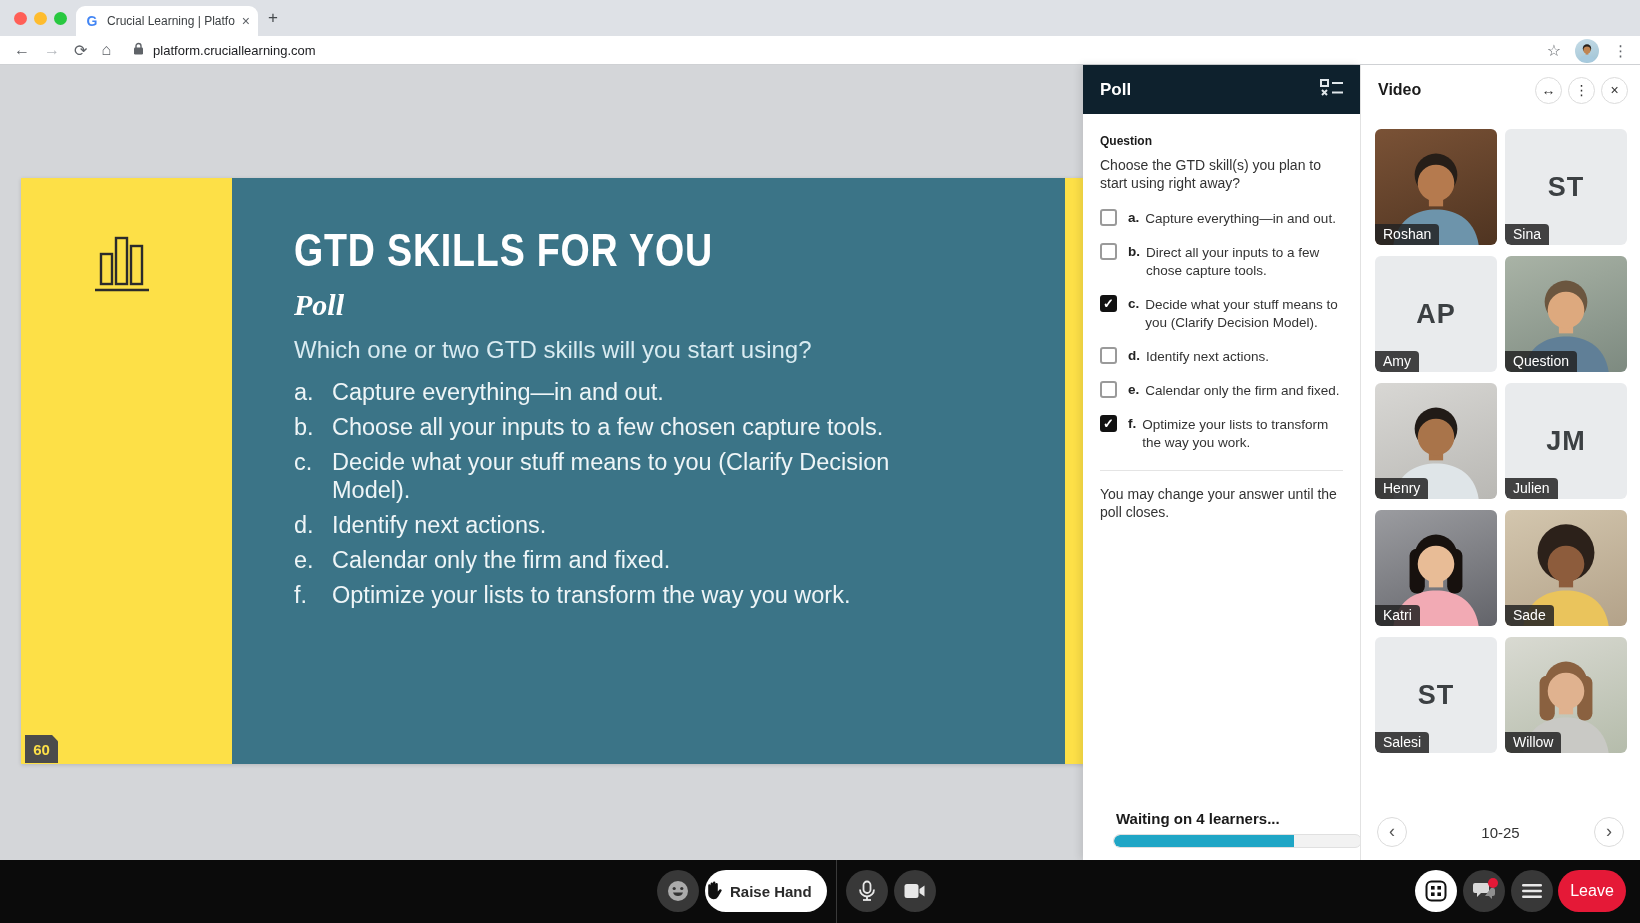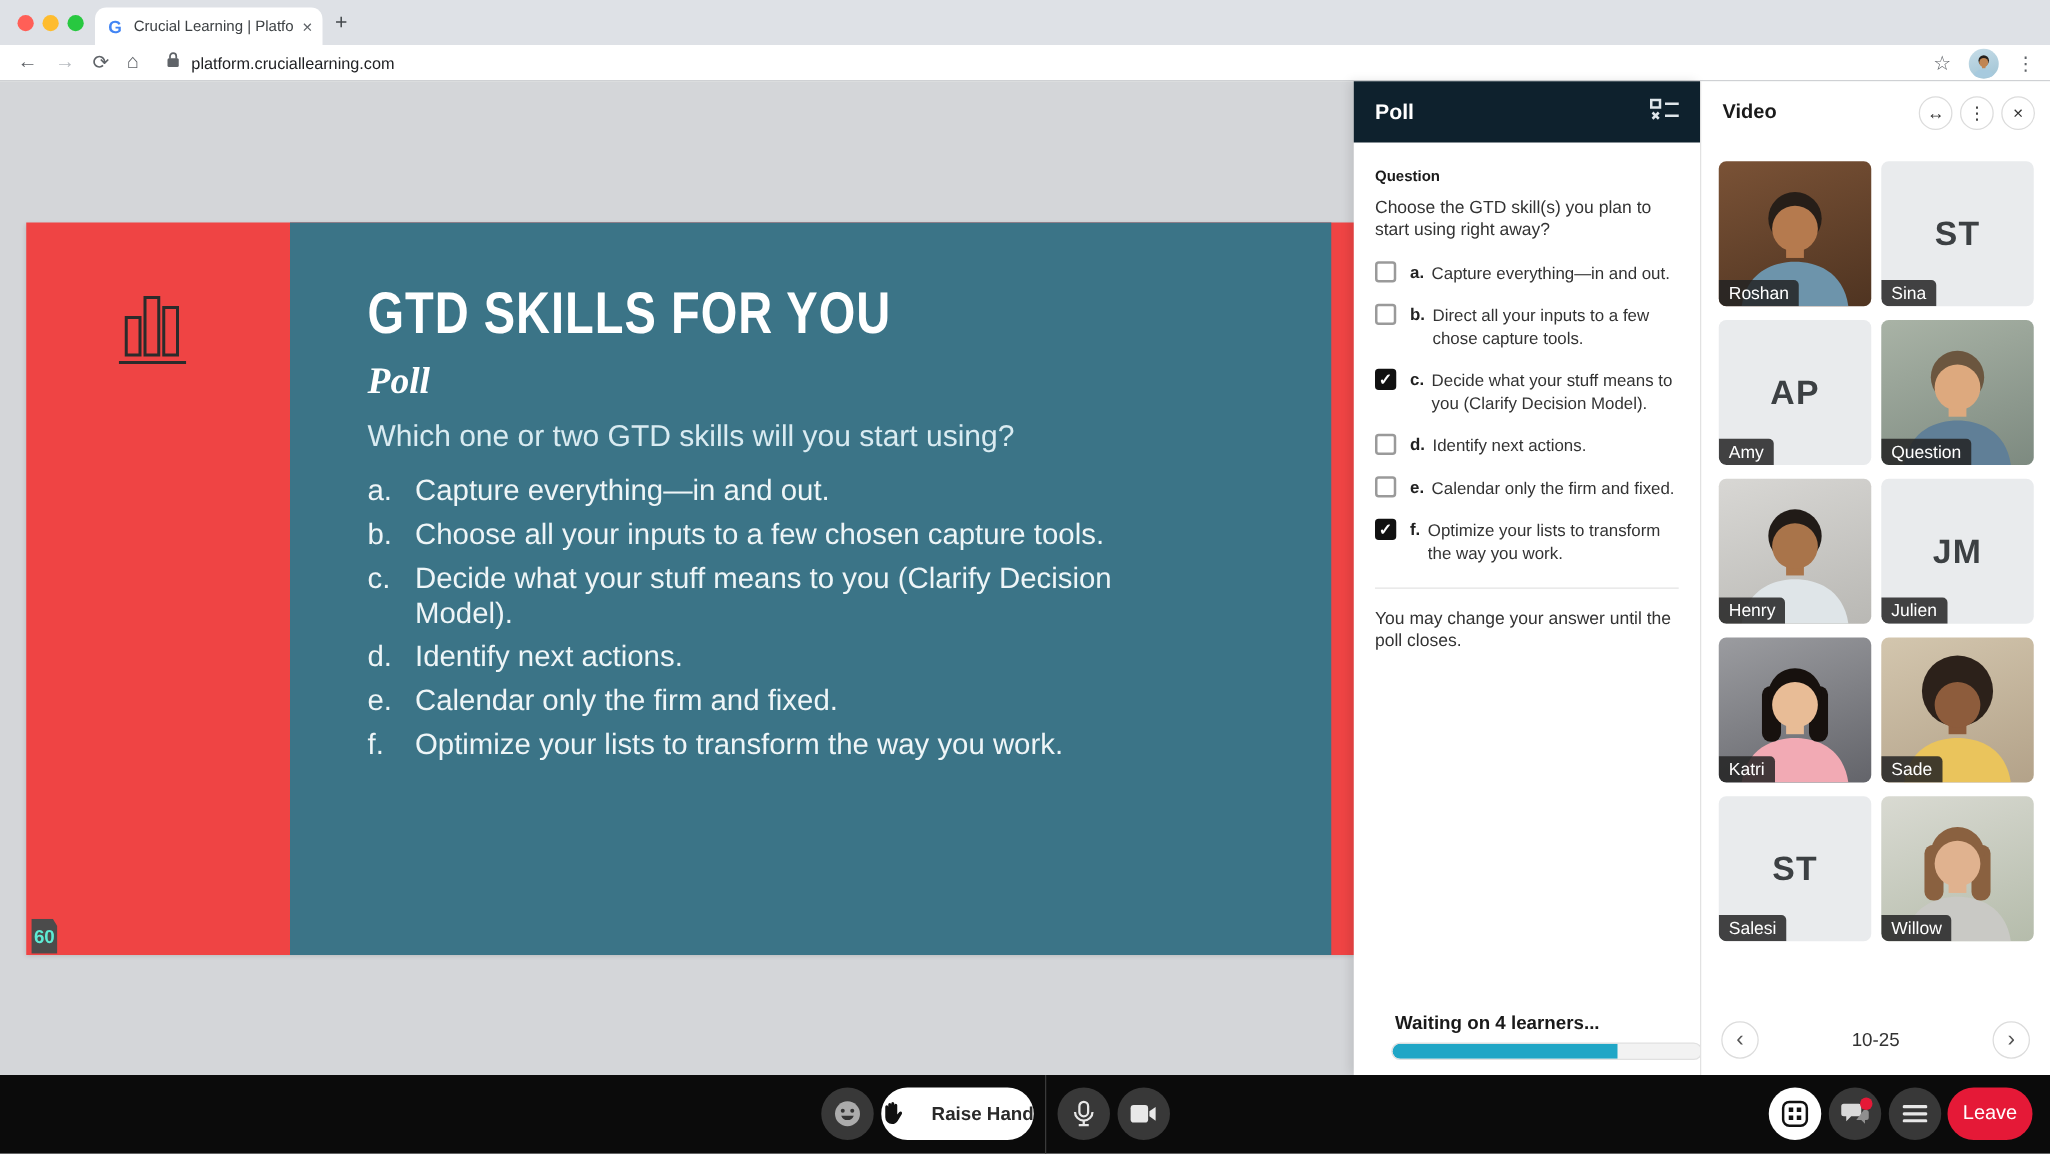--- a/index.html
+++ b/index.html
@@ -25,37 +25,37 @@
   .navicon { color:#5f6368; font-size:16px; margin-left:14px; }
   .navicon.dim { color:#b6babf; }
   #lock { margin-left:22px; }
   #url-text { font-size:13px; color:#202124; margin-left:9px; }
   #chrome-right { position:absolute; right:12px; top:36px; height:29px; display:flex; align-items:center; gap:14px; }
   #star { color:#5f6368; font-size:16px; }
   #profile-avatar { width:24px; height:24px; border-radius:50%; overflow:hidden; background:linear-gradient(160deg,#c7dde8,#9fc3d4); }
   #chrome-menu { color:#5f6368; font-size:15px; letter-spacing:0; }
 
   
-  #slide { left:21px; top:178px; width:1146px; height:586px; background:#ef4444; box-shadow:0 1px 4px rgba(0,0,0,.15); }
+  #slide { left:21px; top:178px; width:1146px; height:586px; background:#fde047; box-shadow:0 1px 4px rgba(0,0,0,.15); }
   #slide-teal { position:absolute; left:211px; top:0; width:833px; height:586px; background:var(--teal,#3b7487); }
   #chart-icon { position:absolute; left:74px; top:50px; }
   #slide-title { position:absolute; left:62px; top:44px; color:#fff; font-size:47px; font-weight:700;
                  letter-spacing:1px; transform:scaleX(.8); transform-origin:left top; white-space:nowrap; }
   #slide-sub { position:absolute; left:62px; top:110px; color:#fff; font-family:"Liberation Serif",serif;
                font-style:italic; font-weight:700; font-size:30px; }
   #slide-question { position:absolute; left:62px; top:158px; color:#d9ebf1; font-size:24px; }
   #slide-list { position:absolute; left:62px; top:200px; width:610px; }
   .slide-item { display:flex; margin-bottom:7px; color:#eef5f7; font-size:23.5px; line-height:28px; }
   .slide-item .ltr { width:38px; flex:none; }
   #tim-tile { position:absolute; left:866px; top:0; width:178px; height:178px; overflow:hidden;
               background:linear-gradient(160deg,#c7dde8,#9fc3d4); }
   .name-badge { position:absolute; left:0; bottom:0; background:rgba(35,35,35,.85); color:#fff;
                 font-size:14px; padding:3px 9px 4px; border-radius:0 4px 0 0; }
   #dup-icon { position:absolute; left:965px; top:513px; }
-  #page-badge { left:25px; top:735px; width:21px; height:28px; background:#4b4b4b; color:#5eead4;
+  #page-badge { left:25px; top:735px; width:33px; height:28px; background:#4b4b4b; color:#fde047;
                 font-size:15px; font-weight:700; display:flex; align-items:center; justify-content:center;
                 clip-path:polygon(0 0,82% 0,100% 22%,100% 100%,0 100%); }
 
   
   #poll-panel { left:1083px; top:65px; width:277px; height:795px; background:#fff; box-shadow:-3px 0 8px rgba(0,0,0,.10); }
   #poll-header { height:49px; background:var(--navy,#0e212d); display:flex; align-items:center;
                  justify-content:space-between; padding:0 15px 0 17px; }
   #poll-title { color:#fff; font-size:17px; font-weight:700; }
   #poll-body { padding:20px 17px 0; }
   #poll-qlabel { font-size:12px; font-weight:700; color:#1a1a1a; margin-bottom:8px; }
@@ -90,21 +90,21 @@
   .pg-btn { width:30px; height:30px; border-radius:50%; border:1px solid #dcdcdc; background:#fff;
             color:#555; font-size:18px; display:flex; align-items:center; justify-content:center; padding-bottom:2px; }
   #pg-range { font-size:15px; color:#333; }
 
   
   #toolbar { left:0; top:860px; width:1640px; height:63px; background:#0b0b0b; }
   .tb-circle { position:absolute; top:870px; width:42px; height:42px; border-radius:50%; background:#383838;
                display:flex; align-items:center; justify-content:center; }
   .tb-circle.white { background:#fff; }
   #raise-hand { left:705px; top:870px; width:122px; height:42px; border-radius:21px; background:#fff;
-                display:flex; align-items:center; justify-content:space-between; gap:8px; position:absolute; }
+                display:flex; align-items:center; justify-content:flex-start; gap:8px; position:absolute; }
   #raise-hand span { font-size:15px; font-weight:700; color:#2a2a2a; }
   #tb-divider { left:836px; top:860px; width:1px; height:63px; background:#3a3a3a; }
   #leave-btn { left:1558px; top:870px; width:68px; height:42px; border-radius:21px; background:var(--leave,#e51937);
                color:#fff; font-size:16px; font-weight:400; display:flex; align-items:center; justify-content:center;
                position:absolute; }
   #chat-dot { position:absolute; top:8px; right:7px; width:10px; height:10px; border-radius:50%; background:#e51937; }
 </style>
 </head>
 <body>
 

